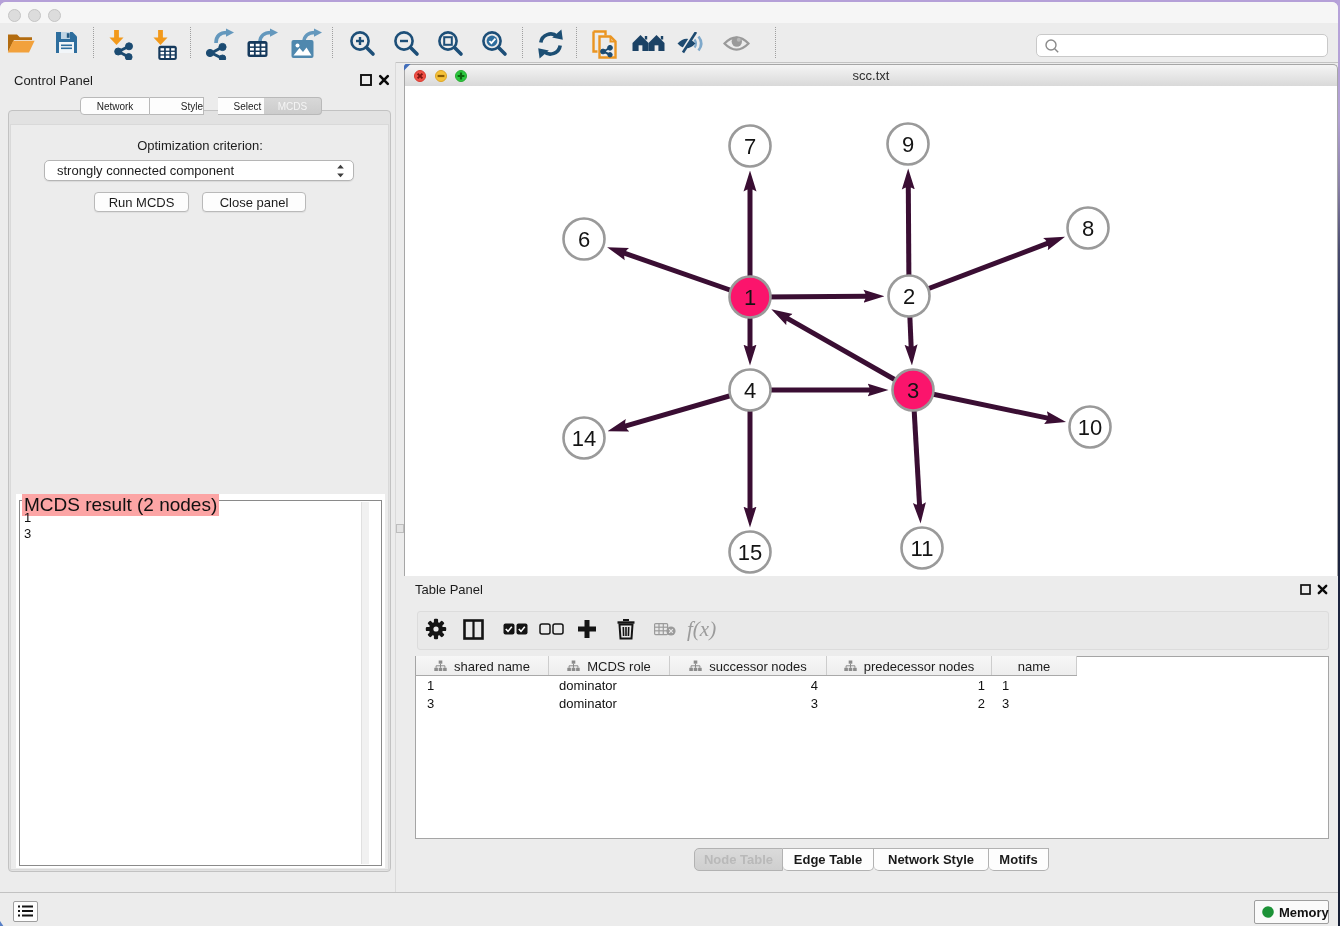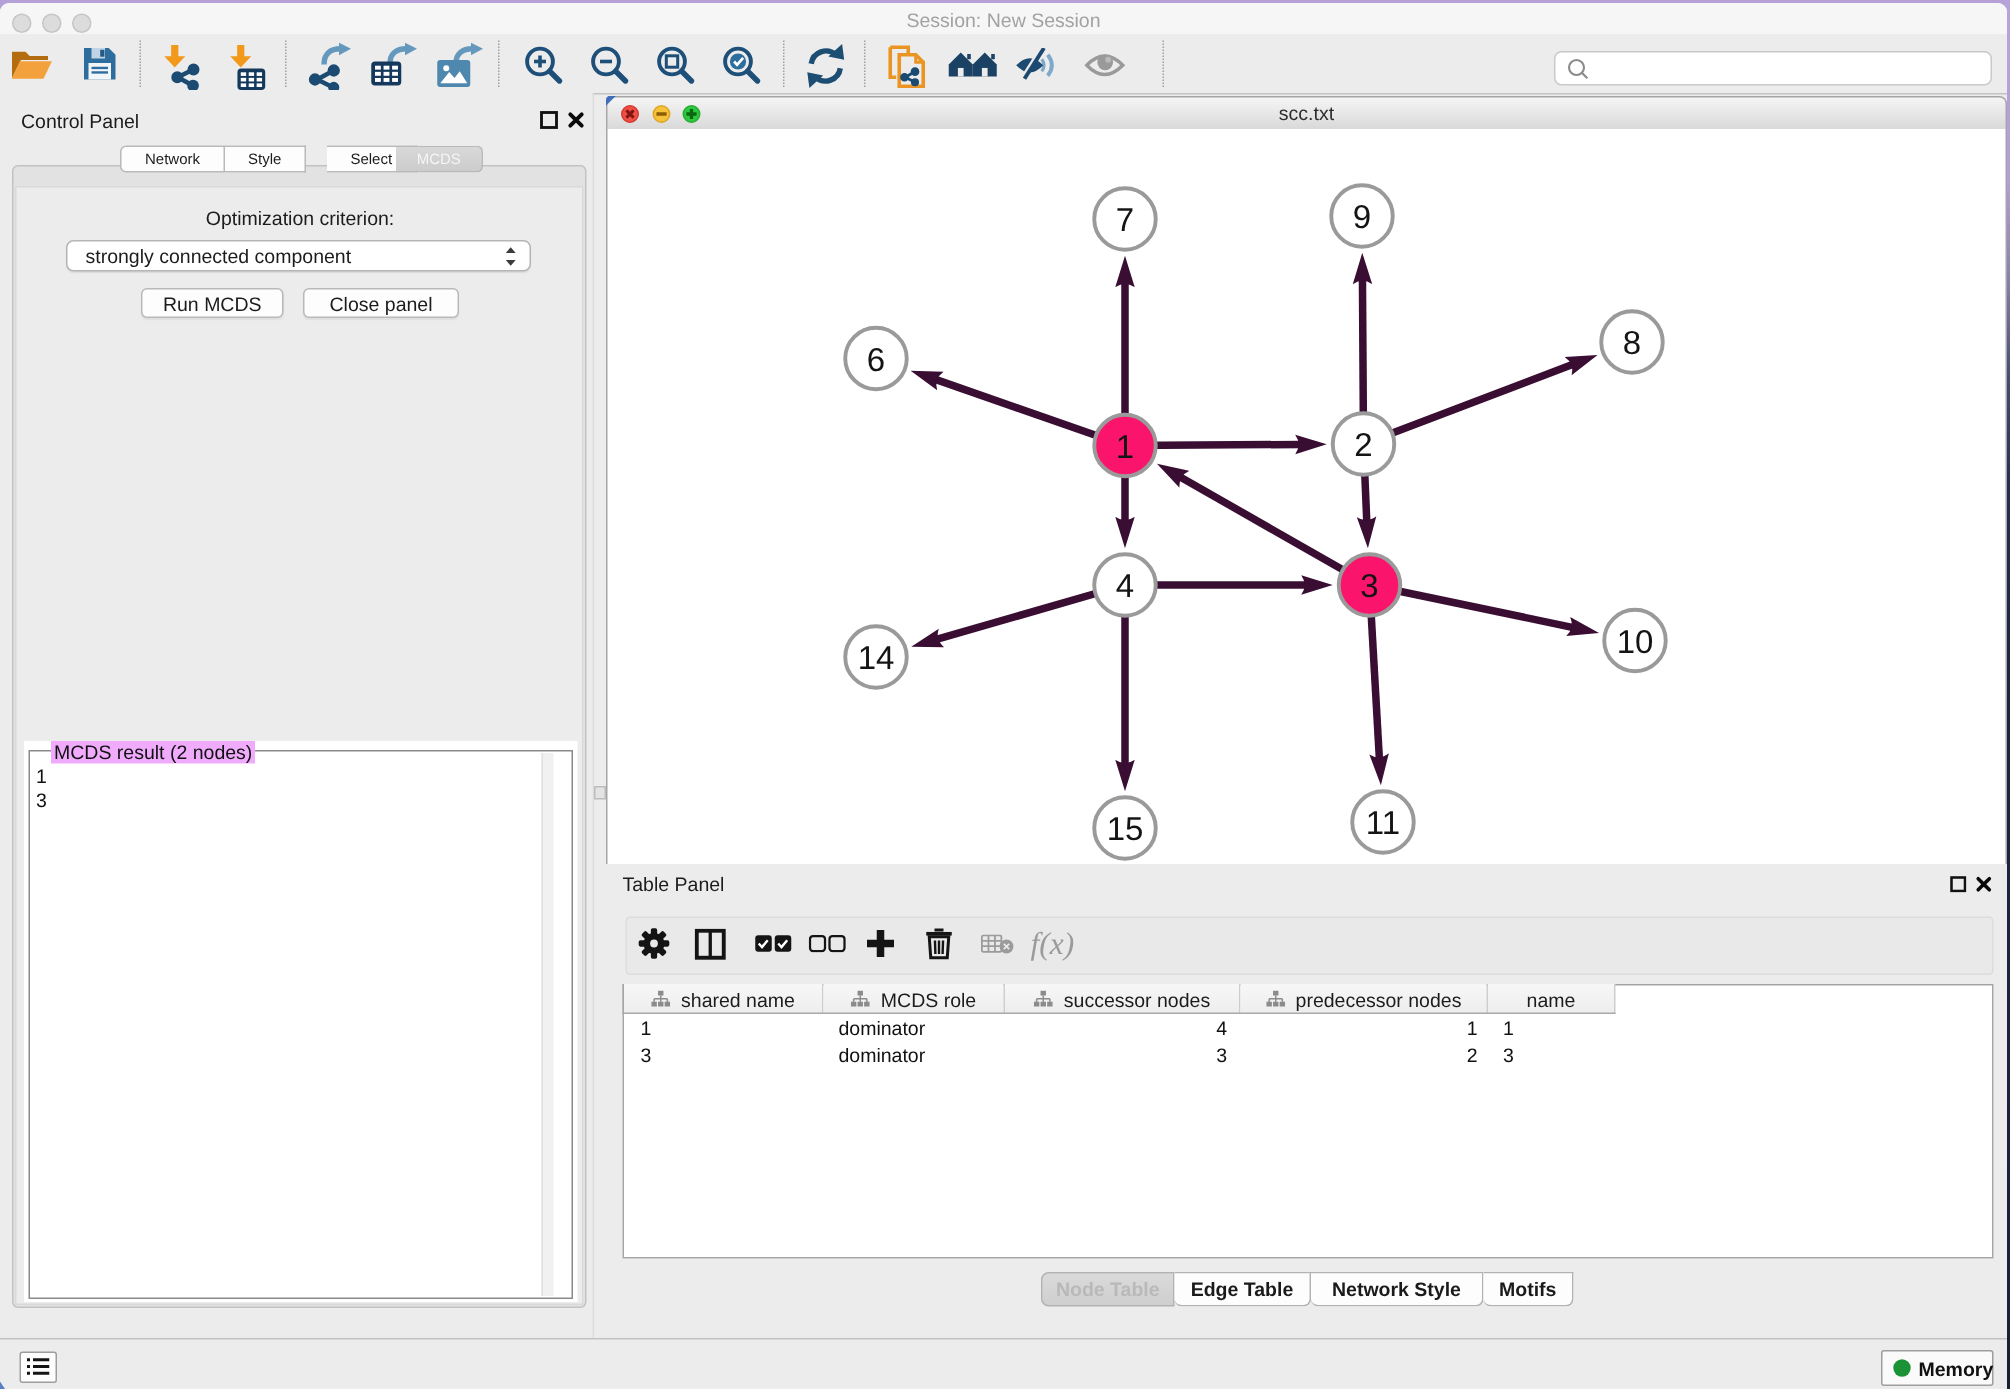--- a/index.html
+++ b/index.html
@@ -51,21 +51,20 @@
 </style>
 </head>
 <body>
 <div id="app">
   <div id="edge-right"></div>
   <div id="win">
     <div id="titlebar">
       <div class="tl" style="left:8px;"></div>
       <div class="tl" style="left:28px;"></div>
       <div class="tl" style="left:48px;"></div>
-      <div id="apptitle">Session: New Session</div>
     </div>
     <div id="toolbar">
       <div class="sep" style="left:93px;"></div>
       <div class="sep" style="left:190px;"></div>
       <div class="sep" style="left:332px;"></div>
       <div class="sep" style="left:522px;"></div>
       <div class="sep" style="left:576px;"></div>
       <div class="sep" style="left:775px;"></div>
 
       <svg class="ticon" style="left:6px;top:8px;" width="30" height="26" viewBox="0 0 30 26">
@@ -233,39 +232,39 @@
       </svg>
       <svg style="position:absolute;left:378px;top:12px;" width="12" height="12" viewBox="0 0 12 12">
         <path d="M2.2,2.2 L9.8,9.8 M9.8,2.2 L2.2,9.8" stroke="#0a0a0a" stroke-width="2.6" stroke-linecap="round"></path>
       </svg>
 
       <div style="position:absolute;left:8px;top:48px;width:383px;height:762px;background:#e2e2e2;border:1px solid #c2c2c2;border-radius:4px;box-sizing:border-box;"></div>
       <div style="position:absolute;left:10px;top:62px;width:379px;height:746px;background:#ececec;border:1px solid #d9d9d9;box-sizing:border-box;"></div>
 
       <div id="cp-tabs" style="position:absolute;left:80px;top:35px;height:18px;">
         <div class="cptab" style="left:0;width:70px;border-radius:4px 0 0 4px;">Network</div>
-        <div class="cptab" style="left:70px;width:54px;">Style</div>
+        <div class="cptab" style="left:70px;width:54px;text-align:right;">Style</div>
         <div class="cptab" style="left:138px;width:60px;">Select</div>
         <div class="cptab sel" style="left:184px;width:58px;border-radius:0 4px 4px 0;">MCDS</div>
       </div>
       <div id="combo">
         <span>strongly connected component</span>
         <svg style="position:absolute;right:8px;top:3px;" width="9" height="14" viewBox="0 0 9 14">
           <path d="M1.2,4.6 L4.5,0.8 L7.8,4.6 z" fill="#3c3c3c"></path>
           <path d="M1.2,9.4 L4.5,13.2 L7.8,9.4 z" fill="#3c3c3c"></path>
         </svg>
       </div>
 
       <div style="position:absolute;left:0px;top:76px;width:400px;text-align:center;font-size:13px;color:#1c1c1c;">Optimization criterion:</div>
       <div class="cbtn" style="left:94px;top:130px;width:95px;">Run MCDS</div>
       <div class="cbtn" style="left:202px;top:130px;width:104px;">Close panel</div>
 
       <div style="position:absolute;left:16px;top:432px;width:369px;height:374px;background:#fff;"></div>
       <div style="position:absolute;left:19px;top:438px;width:363px;height:366px;border:1px solid #8a8a8a;box-sizing:border-box;"></div>
-      <div style="position:absolute;left:22px;top:432px;background:#f0abfc;padding:0 2px;font-size:13px;color:#111;margin-left:12px;">MCDS result (2 nodes)</div>
+      <div style="position:absolute;left:22px;top:432px;background:#fca5a5;padding:0 2px;font-size:19px;color:#111;">MCDS result (2 nodes)</div>
       <div style="position:absolute;left:24px;top:448px;font-size:13px;color:#111;line-height:16px;">1<br>3</div>
       <div style="position:absolute;left:361px;top:440px;width:7px;height:362px;background:#f1f1f1;border-left:1px solid #e0e0e0;"></div>
     </div>
 
     <div style="position:absolute;left:396px;top:522px;width:8px;height:9px;background:#e3e3e3;border:1px solid #bdbdbd;box-sizing:border-box;"></div>
     <div style="position:absolute;left:667px;top:586px;width:9px;height:8px;background:#e3e3e3;border:1px solid #bdbdbd;box-sizing:border-box;"></div>
     <div id="netwin">
       <svg style="position:absolute;left:0;top:0;z-index:5;" width="7" height="7" viewBox="0 0 7 7">
           <path d="M0,6.5 L0,1.5 L1.5,0 L6.5,0 z" fill="#3464b8" opacity="0.9"></path>
         </svg>

